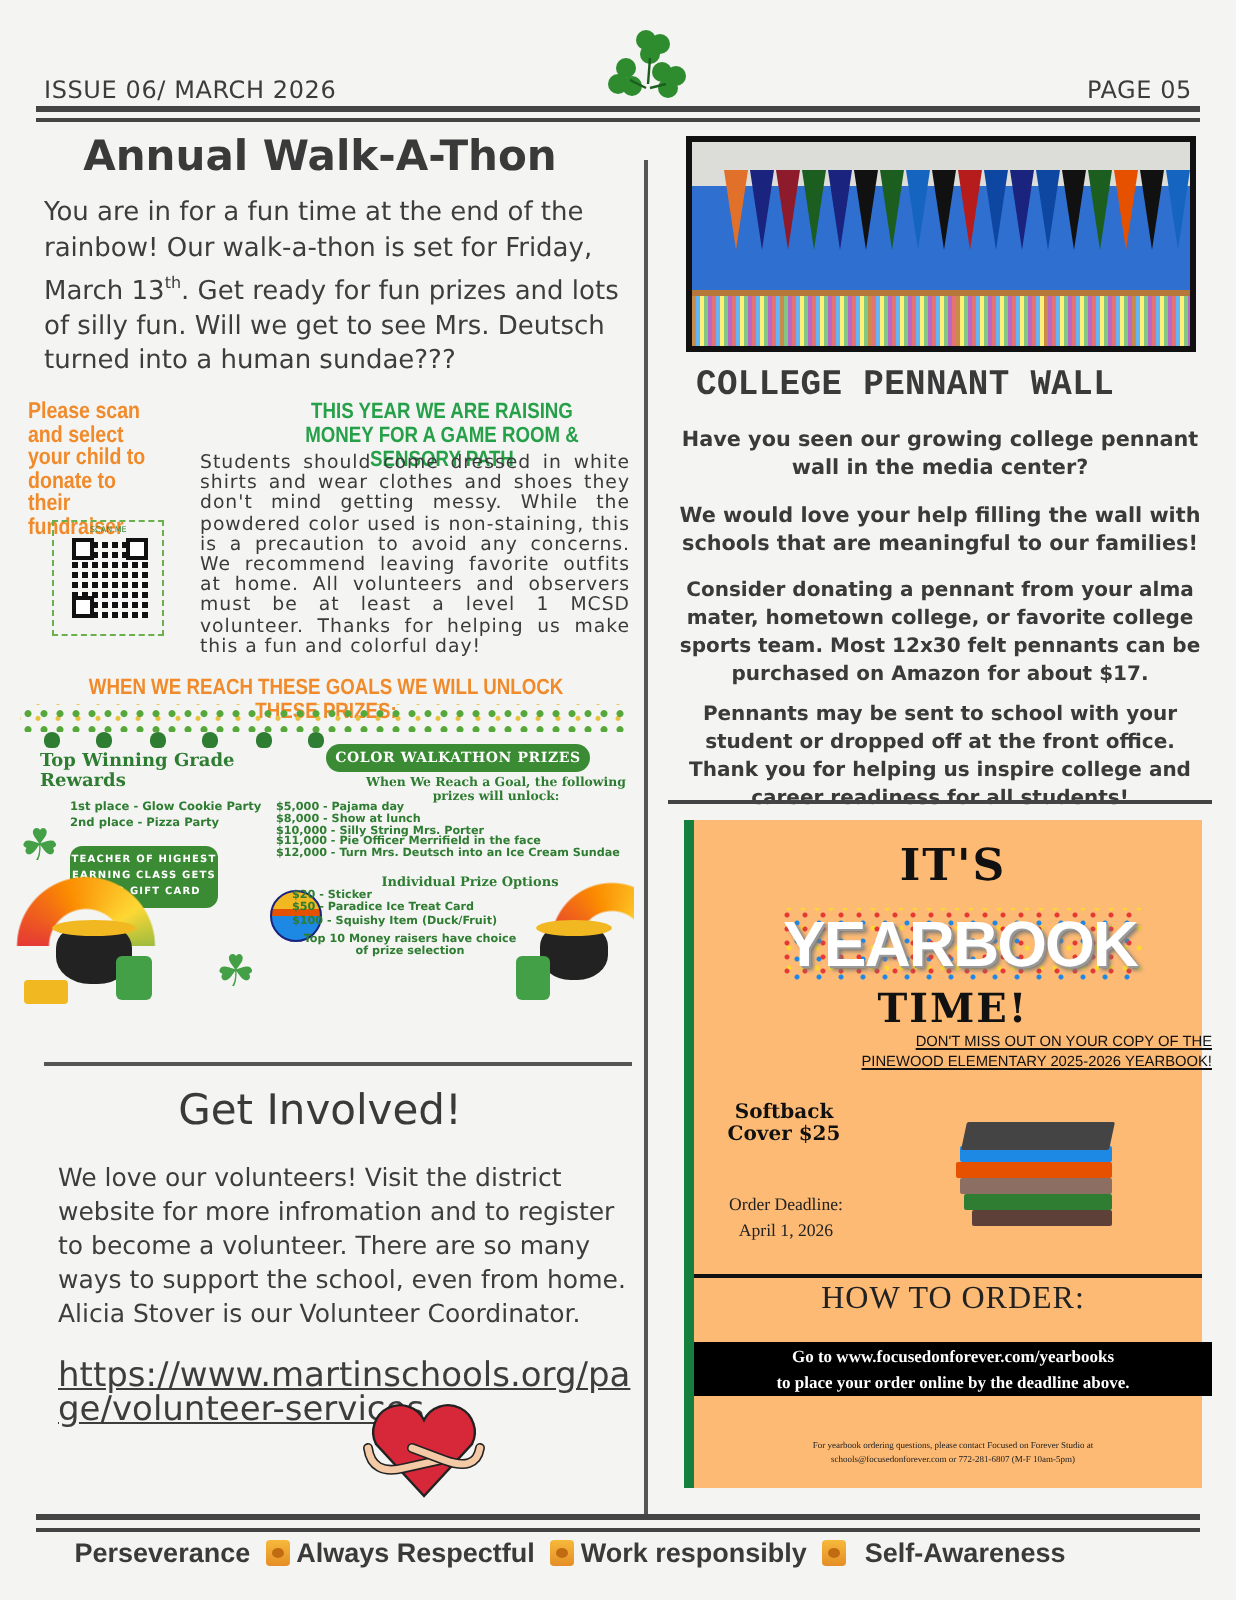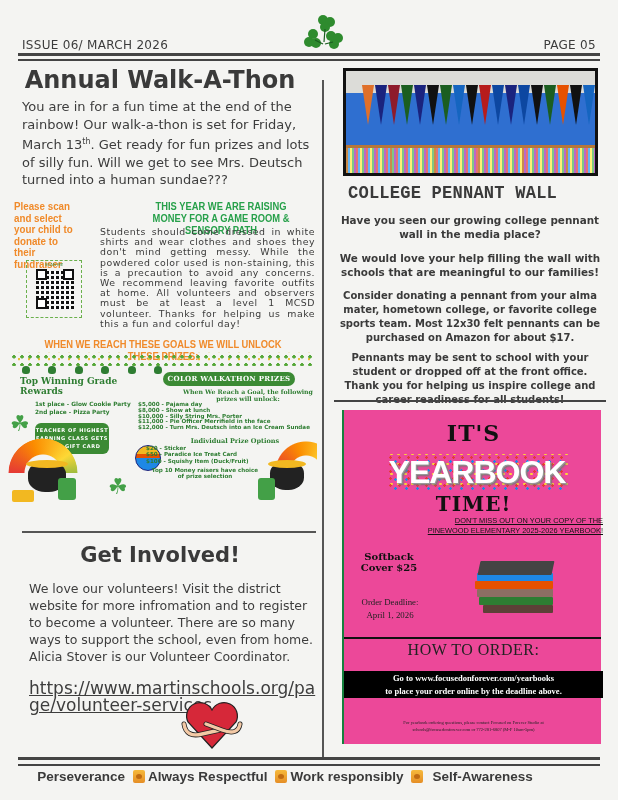--- a/index.html
+++ b/index.html
@@ -7,21 +7,21 @@
 body{position:relative;font-family:"DejaVu Sans",sans-serif;color:#3a3a3a}
 .abs{position:absolute}
 
 .hdr-issue{left:22px;top:38px;font-size:12px;letter-spacing:.3px;color:#3c3c3c}
 .hdr-page{right:22px;top:38px;font-size:12px;letter-spacing:.3px;color:#3c3c3c}
 .rule-thick{left:18px;right:18px;height:3px;background:#444}
 .rule-thin{left:18px;right:18px;height:1px;background:#444}
 .shamrock{left:303px;top:12px;width:44px;height:42px}
 
 .vdiv{left:322px;top:80px;width:1.5px;height:680px;background:#555}
-.h-walk{left:0;width:320px;top:66px;text-align:center;font-weight:bold;font-size:24px;color:#3a3a3a}
+.h-walk{left:0;width:320px;top:66px;text-align:center;font-weight:bold;font-size:21px;color:#3a3a3a}
 .p-walk{left:22px;width:296px;top:98px;font-size:13px;line-height:17.5px;color:#3d3d3d}
 .p-walk sup{font-size:8px}
 .flyer{left:6px;top:198px;width:310px;height:306px}
 .scan-txt{left:14px;top:201px;width:78px;font-family:"Liberation Sans",sans-serif;font-weight:bold;font-size:11.5px;line-height:11.5px;color:#f08a2a;transform:scaleX(.85);transform-origin:left}
 .qr-box{left:26px;top:260px;width:56px;height:58px;border:1px dashed #6ab04c}
 .qr-label{font-size:4px;color:#3a8a3a;position:absolute}
 .qr{position:absolute;left:9px;top:8px;width:38px;height:40px;background:
  repeating-linear-gradient(90deg,#111 0 3px,#fff 3px 5px),#111;
  -webkit-mask:repeating-linear-gradient(0deg,#000 0 3px,transparent 3px 5px);}
 .qr-corner{position:absolute;width:11px;height:11px;border:2.5px solid #111;background:#fff}
@@ -48,38 +48,38 @@
 .rainbow2{left:274px;top:440px;width:64px;height:64px;border-radius:50%;
  background:conic-gradient(from 270deg,#e53935,#fb8c00,#fdd835,#43a047,#1e88e5,#8e24aa);
  -webkit-mask:radial-gradient(circle,transparent 16px,#000 17px,#000 30px,transparent 31px);clip-path:inset(0 21px 50% 0)}
 .potgold{width:38px;height:30px;background:#222;border-radius:40% 40% 45% 45%}
 .gold{background:#f2b821;height:8px;border-radius:50%}
 .hat{background:#43a047;border-radius:3px}
 .clover{font-size:22px;color:#43a047;line-height:1}
 .badge-logo{left:135px;top:445px;width:26px;height:26px;border-radius:50%;background:linear-gradient(#f2b821 0 35%,#e65100 35% 50%,#1e88e5 50%);border:1px solid #1a237e}
 
 .rule-mid{left:22px;width:294px;top:531px;height:1.5px;background:#555}
-.h-inv{left:0;width:320px;top:543px;text-align:center;font-weight:bold;font-size:21px;color:#3a3a3a}
+.h-inv{left:0;width:320px;top:543px;text-align:center;font-weight:normal;font-size:21px;color:#3a3a3a}
 .p-inv{left:29px;width:290px;top:580px;font-size:12.5px;line-height:17px;color:#3d3d3d}
 .link{left:29px;width:290px;top:680px;font-size:17px;line-height:17px;color:#3d3d3d;text-decoration:underline;word-break:break-all}
 .heart{left:180px;top:700px;width:64px;height:50px}
 
 .photo{left:343px;top:68px;width:255px;height:108px;border:3px solid #111;background:#2f6fd0;overflow:hidden}
 .ceiling{position:absolute;left:0;right:0;top:0;height:22px;background:#dcdcd8}
 .shelf{position:absolute;left:0;right:0;bottom:0;height:28px;background:
  repeating-linear-gradient(90deg,#c98b4a 0 2px,transparent 2px 44px),
  repeating-linear-gradient(90deg,#e57373 0 2px,#64b5f6 2px 4px,#fff176 4px 6px,#81c784 6px 8px,#ba68c8 8px 10px);
  border-top:3px solid #b5773a}
 .pennants{position:absolute;left:16px;top:14px;display:flex;gap:1px}
 .pennant{width:0;height:0;border-left:6px solid transparent;border-right:6px solid transparent;border-top:40px solid #1a237e}
 .h-pen{left:348px;top:183px;width:250px;font-family:"Liberation Mono",monospace;font-weight:bold;font-size:18px;letter-spacing:.2px;color:#3a3a3a;transform:scaleX(.95);transform-origin:left}
 .pen-p{left:335px;width:270px;text-align:center;font-size:10.4px;line-height:14px;font-weight:bold;color:#3a3a3a}
 .rule-r{left:334px;width:272px;top:400px;height:1.5px;background:#444}
 
-.yb{left:342px;top:410px;width:259px;height:334px;background:#ec4899;border-left:2px solid #15803d}
+.yb{left:342px;top:410px;width:259px;height:334px;background:#fdba74;border-left:5px solid #15803d}
 .yb-its{position:absolute;left:0;width:259px;top:10px;text-align:center;font-family:"DejaVu Serif",serif;font-weight:bold;font-size:22px;color:#111;letter-spacing:1px}
 .yb-word{position:absolute;left:42px;top:44px;width:182px;height:36px;text-align:center;font-family:"Liberation Sans",sans-serif;font-weight:bold;font-size:32px;color:#fff;line-height:36px;letter-spacing:-1px;
  text-shadow:1px 1px 0 #999,2px 2px 2px #777;background:radial-gradient(circle,#e53935 1px,transparent 1.5px) 0 0/9px 7px,radial-gradient(circle,#1e88e5 1px,transparent 1.5px) 4px 3px/11px 9px,radial-gradient(circle,#fdd835 1px,transparent 1.5px) 2px 5px/7px 10px}
 .yb-time{position:absolute;left:0;width:259px;top:82px;text-align:center;font-family:"DejaVu Serif",serif;font-weight:bold;font-size:20px;color:#111;letter-spacing:1px}
 .yb-dont{position:absolute;left:0;width:259px;top:106px;text-align:right;font-family:"Liberation Sans",sans-serif;font-size:7.4px;line-height:9.5px;color:#111;text-decoration:underline}
 .yb-soft{position:absolute;left:14px;top:141px;width:62px;text-align:center;font-family:"DejaVu Serif",serif;font-weight:bold;font-size:10px;line-height:11px;color:#111}
 .yb-dead{position:absolute;left:6px;top:186px;width:80px;text-align:center;font-family:"Liberation Serif",serif;font-size:8.8px;line-height:13px;color:#222}
 .books{position:absolute;left:125px;top:145px;width:100px;height:65px}
 .book{position:absolute;height:8px;border-radius:1px}
 .yb-rule{position:absolute;left:0;right:0;top:227px;height:2px;background:#111}
@@ -208,21 +208,21 @@
       <div class="pennant" style="border-top-color: rgb(17, 17, 17);"></div>
       <div class="pennant" style="border-top-color: rgb(27, 94, 32);"></div>
       <div class="pennant" style="border-top-color: rgb(230, 81, 0);"></div>
       <div class="pennant" style="border-top-color: rgb(17, 17, 17);"></div>
       <div class="pennant" style="border-top-color: rgb(21, 101, 192);"></div>
       <div class="pennant" style="border-top-color: rgb(26, 35, 126);"></div>
     </div>
   <div class="shelf"></div>
 </div>
 <div class="abs h-pen">COLLEGE PENNANT WALL</div>
-<div class="abs pen-p" style="top:213px">Have you seen our growing college pennant wall in the media place?</div>
+<div class="abs pen-p" style="top:213px">Have you seen our growing college pennant wall in the media center?</div>
 <div class="abs pen-p" style="top:251px">We would love your help filling the wall with schools that are meaningful to our families!</div>
 <div class="abs pen-p" style="top:289px;font-size:10px">Consider donating a pennant from your alma mater, hometown college, or favorite college sports team. Most 12x30 felt pennants can be purchased on Amazon for about $17.</div>
 <div class="abs pen-p" style="top:351px;font-size:10px">Pennants may be sent to school with your student or dropped off at the front office. Thank you for helping us inspire college and career readiness for all students!</div>
 <div class="abs rule-r"></div>
 
 <div class="abs yb">
   <div class="yb-its">IT'S</div>
   <div class="yb-word">YEARBOOK</div>
   <div class="yb-time">TIME!</div>
   <div class="yb-dont">

